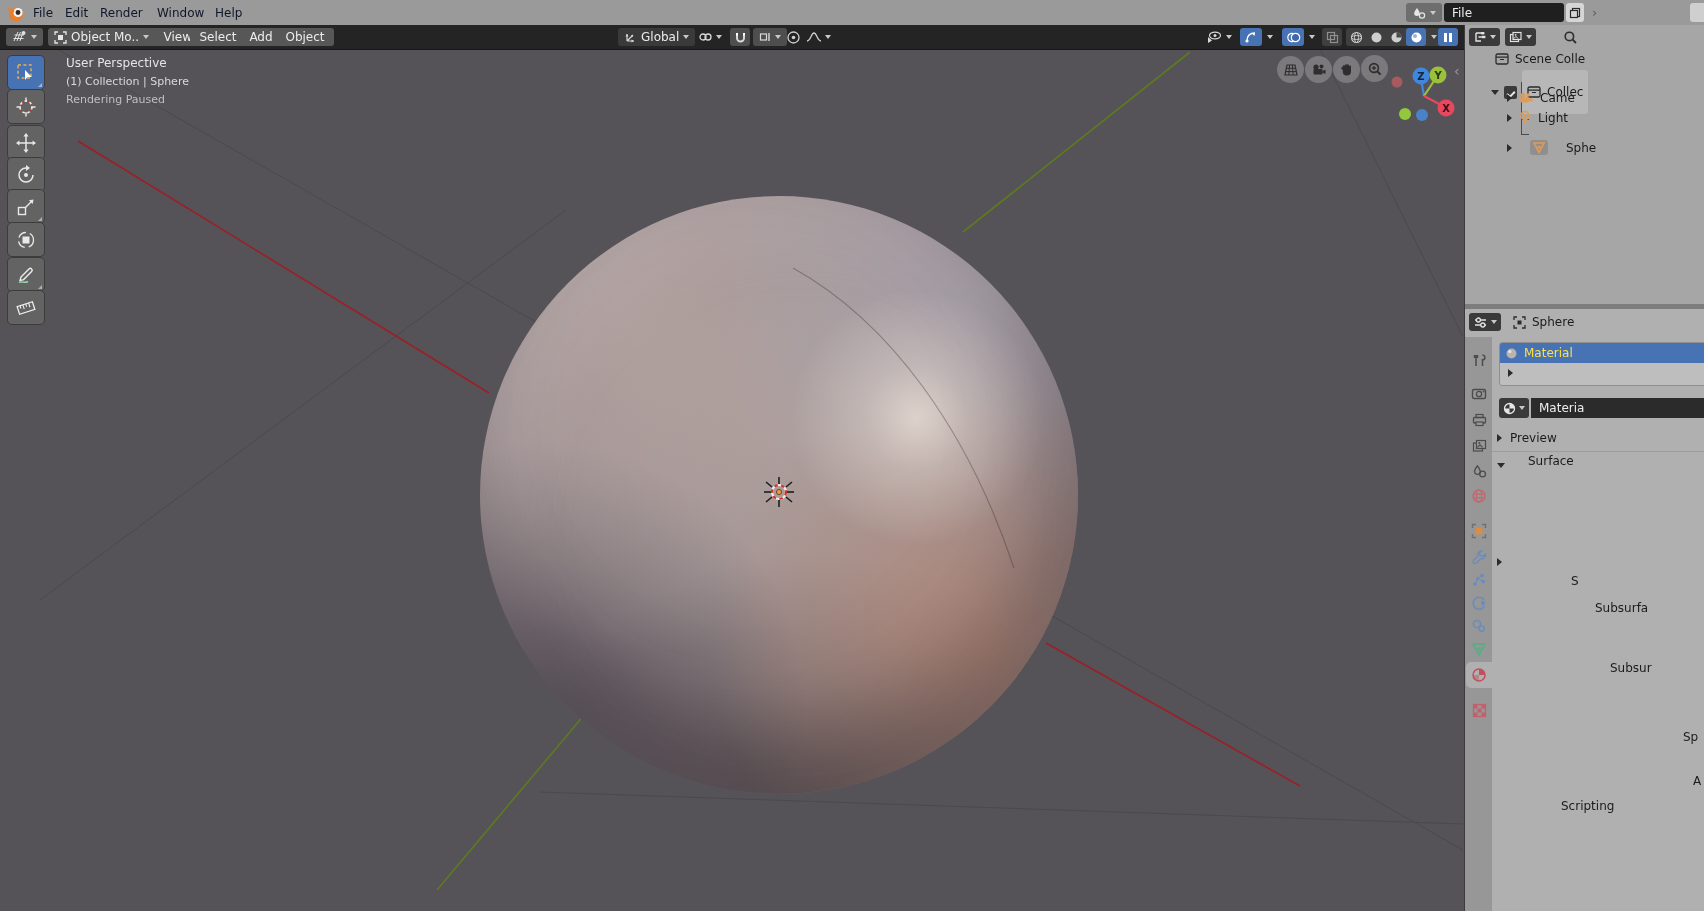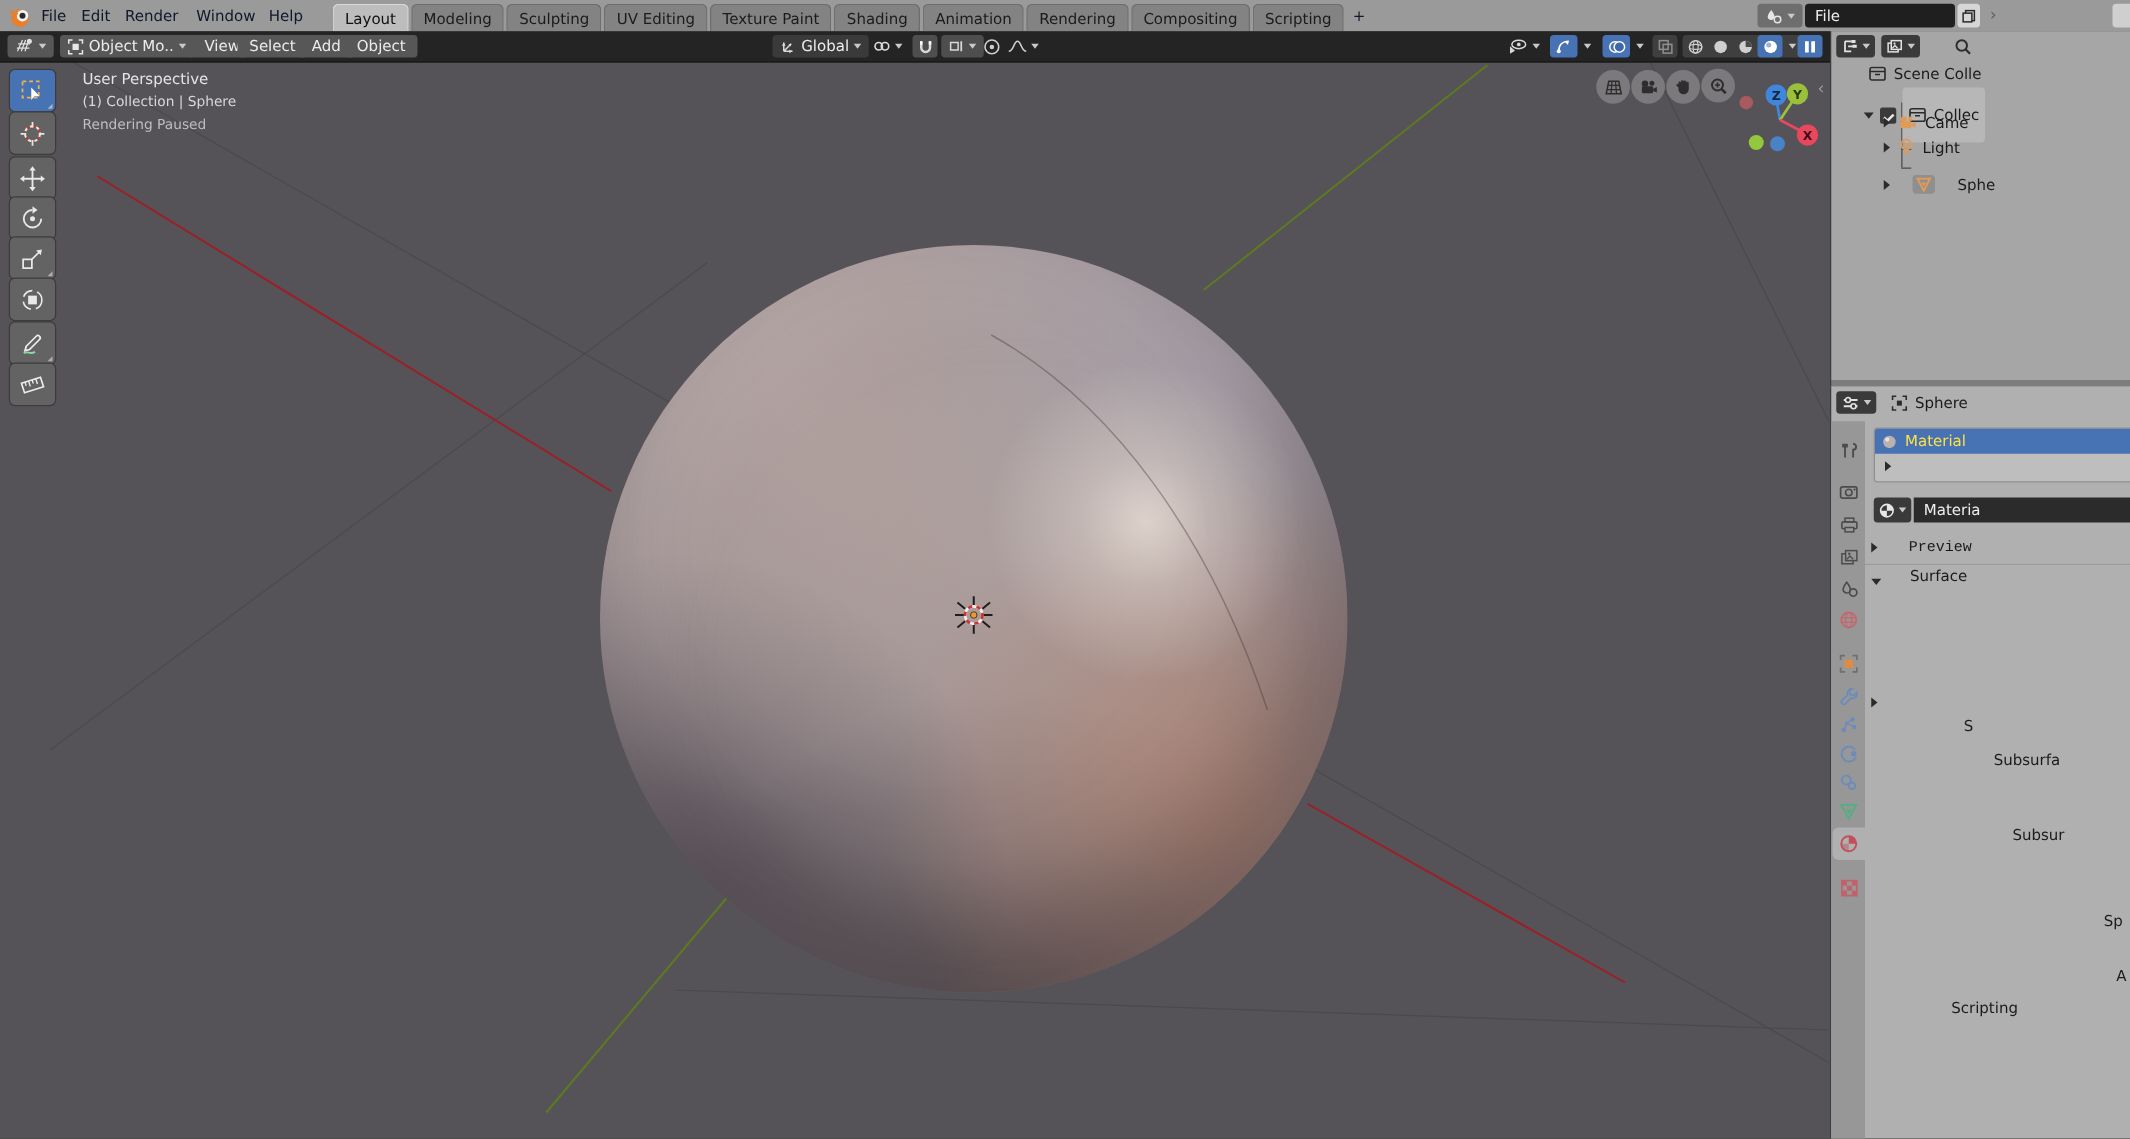--- a/index.html
+++ b/index.html
@@ -156,33 +156,20 @@
       <circle cx="13" cy="10.5" r="4.6" fill="#f4f4f4"></circle>
       <circle cx="13" cy="10.5" r="2.4" fill="#2a2a2a"></circle>
       <path d="M3,7 L9,9.5" stroke="#e87f2c" stroke-width="2.4"></path>
     </svg>
     <div class="abs menu" style="left:25px;top:0;">File</div>
     <div class="abs menu" style="left:57px;top:0;">Edit</div>
     <div class="abs menu" style="left:92px;top:0;">Render</div>
     <div class="abs menu" style="left:149px;top:0;">Window</div>
     <div class="abs menu" style="left:207px;top:0;">Help</div>
 
-    <div class="abs row" style="left:266px;top:0;height:25px;">
-      <div class="tab active">Layout</div>
-      <div class="tab">Modeling</div>
-      <div class="tab">Sculpting</div>
-      <div class="tab">UV Editing</div>
-      <div class="tab">Texture Paint</div>
-      <div class="tab">Shading</div>
-      <div class="tab">Animation</div>
-      <div class="tab">Rendering</div>
-      <div class="tab">Compositing</div>
-      <div class="tab">Scripting</div>
-      <div class="menu" style="padding:0 5px;">+</div>
-    </div>
 
     <div class="abs row" style="left:1406px;top:3px;gap:2px;">
       <div class="hbtn" style="background:#6e6e6e;height:19px;">
         <svg width="14" height="14" viewBox="0 0 14 14">
           <path d="M5,2 C6.8,4.4 7.6,5.8 7.6,7.2 a2.7,2.7 0 1 1 -5.4,0 C2.2,5.8 3.2,4.4 5,2 Z" fill="#e6e6e6"></path>
           <circle cx="10" cy="9.5" r="2.6" fill="none" stroke="#e6e6e6" stroke-width="1.2"></circle>
         </svg>
         <div class="vtick"></div>
       </div>
       <div class="pfield" style="width:112px;height:19px;background:#1f1f1f;padding-left:8px;">
@@ -609,21 +596,21 @@
           <path d="M6.5,1.5 A5,5 0 0 1 11.5,6.5 L6.5,6.5 Z" fill="#e6e6e6"></path>
           <path d="M6.5,11.5 A5,5 0 0 1 1.5,6.5 L6.5,6.5 Z" fill="#e6e6e6"></path>
         </svg>
         <div class="vtick"></div>
       </div>
       <div class="pfield" style="width:168px;height:20px;padding-left:8px;border-radius:0 3px 3px 0;">
         <span class="txt">Materia</span>
       </div>
     </div>
 
-    <div class="abs row" style="left:32px;top:122px;gap:25px;font-family:Liberation Mono, monospace;">
+    <div class="abs row" style="left:32px;top:122px;gap:8px;">
       <div class="tri-r"></div>
       <span class="plabel txt">Preview</span>
     </div>
     <div class="abs" style="left:27px;top:142px;width:213px;height:1px;background:#9c9c9c;"></div>
     <div class="abs row" style="left:32px;top:145px;gap:23px;align-items:flex-end;">
       <div class="tri-d"></div>
       <span class="plabel txt">Surface</span>
     </div>
 
     <div class="abs tri-r" style="left:32px;top:249px;"></div>

